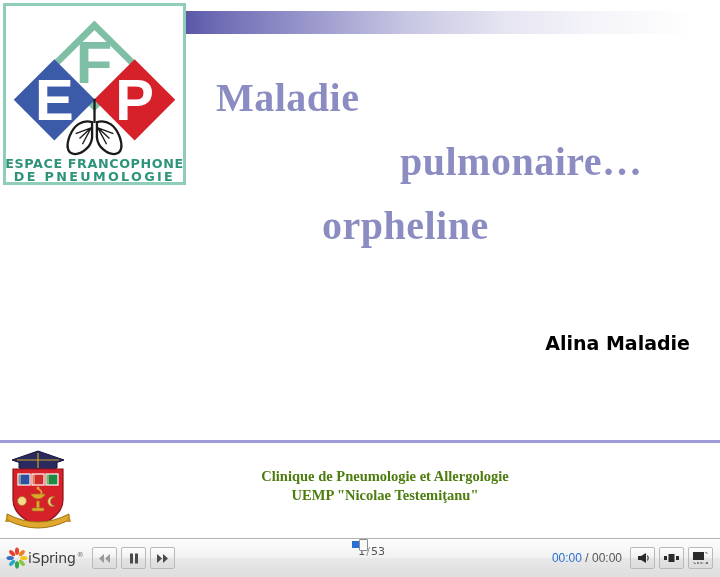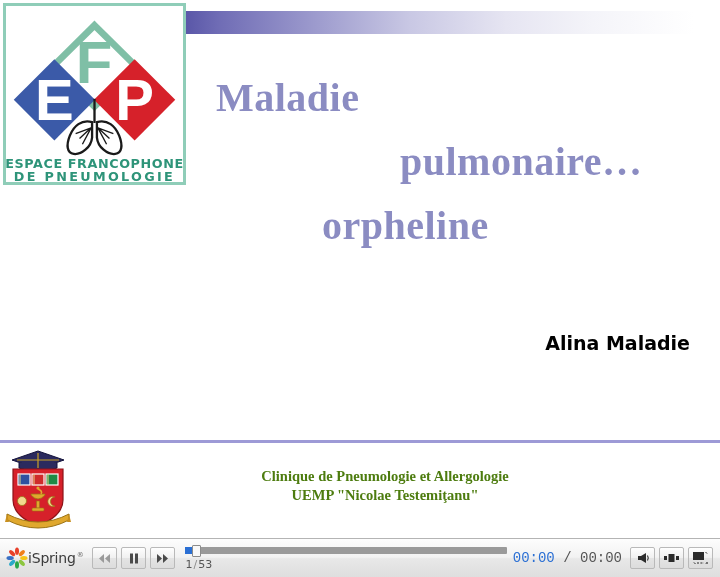--- a/index.html
+++ b/index.html
@@ -147,21 +147,21 @@
     cursor: pointer;
   }
   .ctrl-btn svg { display: block; }
 
   .seek-area {
     margin-left: 10px;
     flex: 1;
     height: 100%;
     position: relative;
     display: flex;
-    flex-direction: column;
+    flex-direction: row;
     justify-content: center;
     padding-top: 2px;
   }
   .seek-track {
     position: relative;
     height: 7px;
     background: #9a9a9a;
     border-radius: 1px;
     margin-right: 6px;
   }
@@ -182,22 +182,22 @@
   }
   .slide-counter {
     font-family: "DejaVu Sans", sans-serif;
     font-size: 11px;
     color: #555555;
     margin-top: 4px;
   }
   .slide-counter .sep { color: #8a8a8a; margin: 0 1px; }
 
   .time-read {
-    font-family: Liberation Mono, monospace;
-    font-size: 14px;
+    font-family: Liberation Sans, sans-serif;
+    font-size: 12px;
     color: #555555;
     margin-right: 8px;
     white-space: nowrap;
   }
   .time-read .cur { color: #2a6fd4; }
 
   .right-group { display: flex; gap: 4px; margin-right: 7px; }
 
   .tiny { pointer-events: none; }
 </style>

